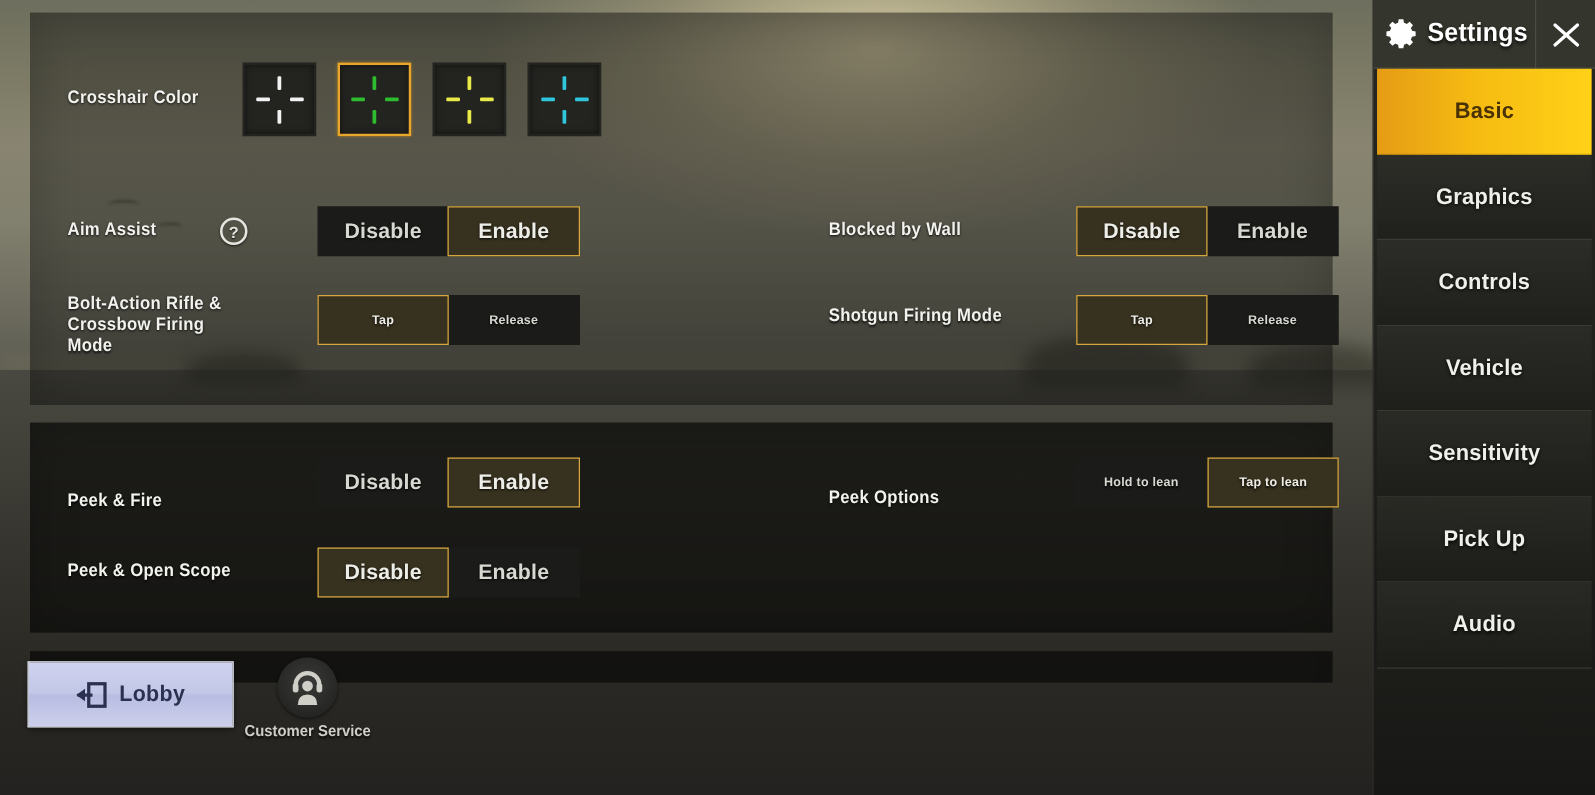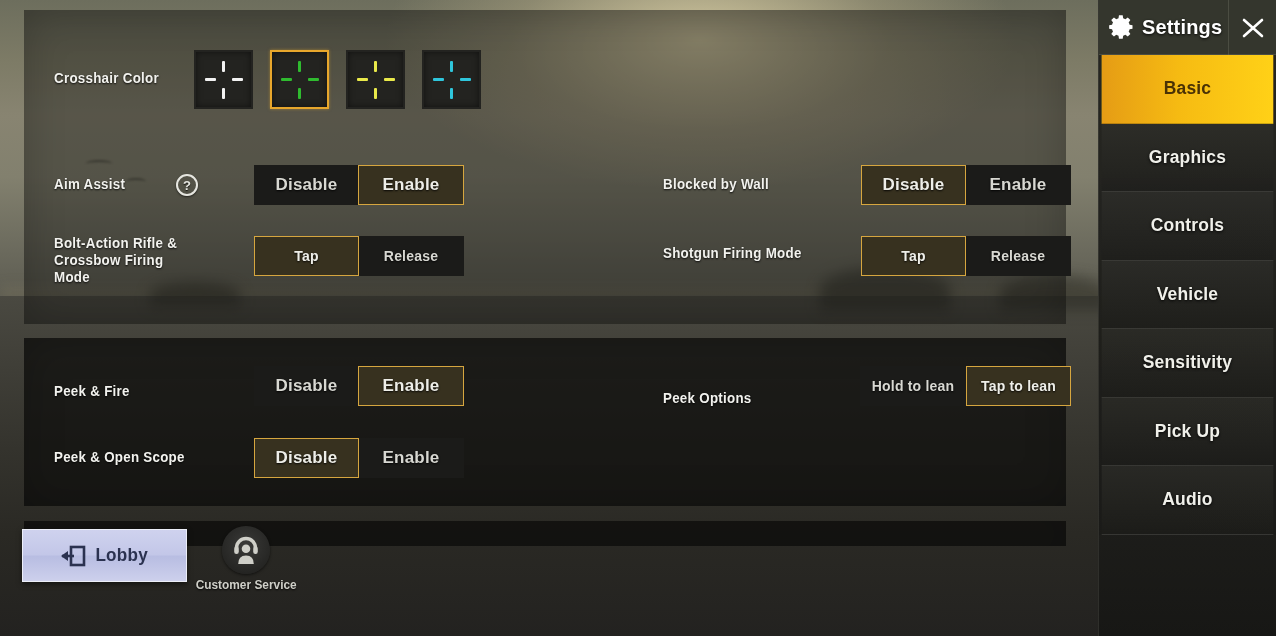--- a/index.html
+++ b/index.html
@@ -83,21 +83,21 @@
   
   .toggle { position:absolute; display:flex; height:40px;padding-left:41px; }
   .tog-btn {
     display:flex; align-items:center; justify-content:center;
     background:#1b1b19; border:1px solid transparent;
     color:#d8d8d2; font-size:17px; font-weight:bold;
     text-shadow:0 1px 2px rgba(0,0,0,0.9);
     letter-spacing:0.2px; cursor:pointer;
     font-family:"Liberation Sans", sans-serif;
   }
-  .tog-btn.small { font-size:14px; }
+  .tog-btn.small { font-size:10px; }
   .tog-btn.sel { background:#37311f; border:1px solid #d6a63f; color:#eeeee8; position:relative; z-index:2; }
 
   
   .help-icon {
     width:22px; height:22px; border-radius:50%;
     border:2px solid #e6e6e0; display:flex; align-items:center; justify-content:center;
     color:#e6e6e0; font-size:13px; font-weight:bold; line-height:1;
     text-shadow:0 1px 1px rgba(0,0,0,0.8);
     box-shadow:0 1px 2px rgba(0,0,0,0.6);
   }
@@ -253,21 +253,21 @@
 <div class="row" style="left:663px; top:245px;">
   <span class="label">Shotgun Firing Mode</span>
 </div>
 <div class="toggle" style="left:820px; top:236px;">
   <div class="tog-btn sel small" style="width:105px;">Tap</div>
   <div class="tog-btn small" style="width:106px; margin-left:-1px;">Release</div>
 </div>
 
 <div class="panel" id="panel-2"></div>
 
-<div class="row" style="left:54px; top:383px;">
+<div class="row" style="left:54px; top:393px;">
   <span class="label">Peek &amp; Fire</span>
 </div>
 <div class="toggle" style="left:213px; top:366px;">
   <div class="tog-btn" style="width:105px;">Disable</div>
   <div class="tog-btn sel" style="width:106px; margin-left:-1px;">Enable</div>
 </div>
 
 <div class="row" style="left:663px; top:390px;">
   <span class="label">Peek Options</span>
 </div>

